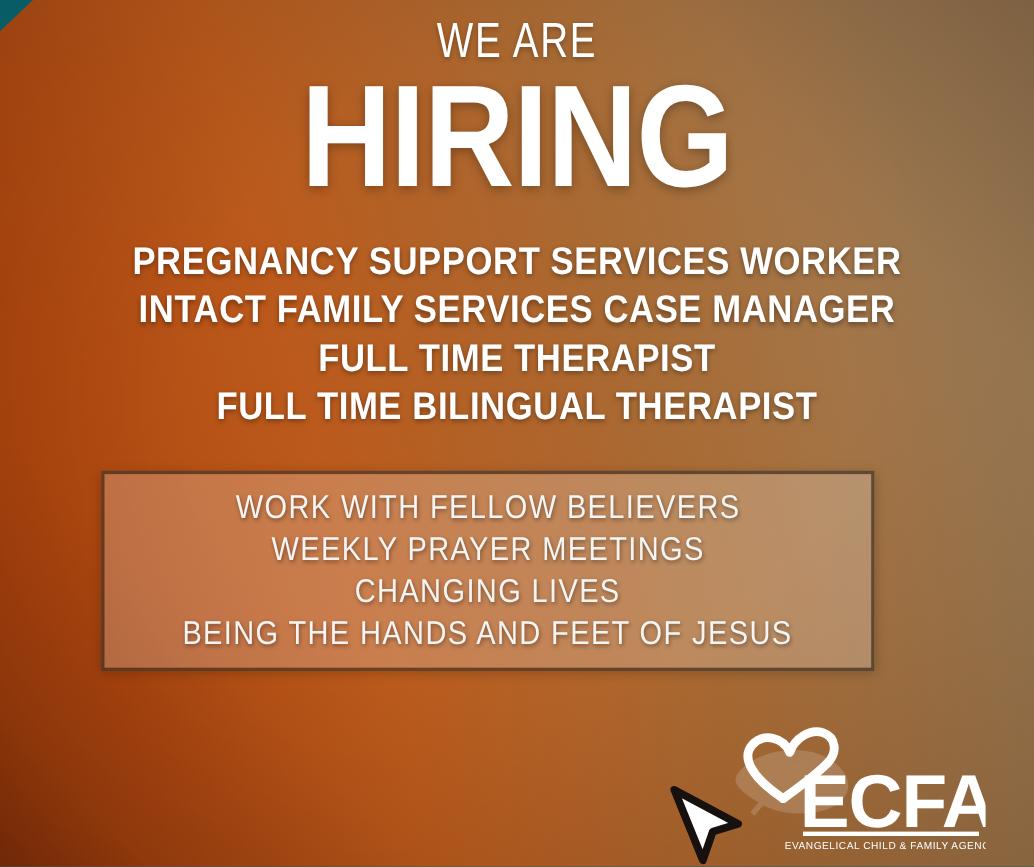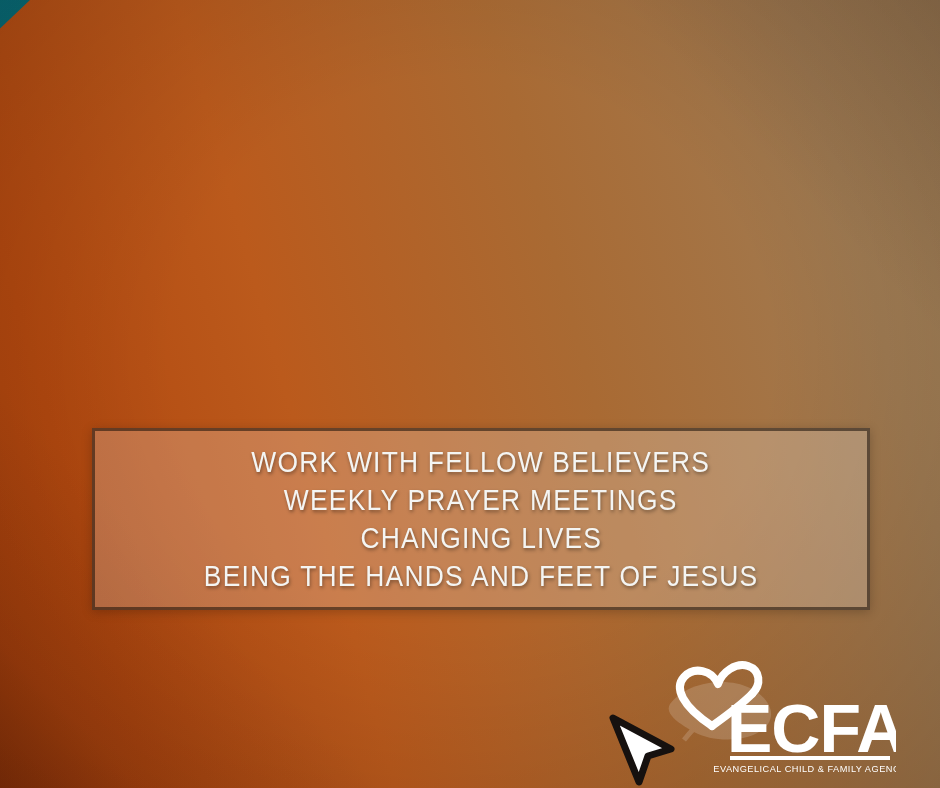--- a/index.html
+++ b/index.html
@@ -124,21 +124,21 @@
     transform: scaleX(0.9);
     text-shadow: 0 2px 5px rgba(0,0,0,0.38);
     white-space: nowrap;
   }
 
   
   .benefits-box {
     position: absolute;
     left: 92px;
     top: 428px;
-    width: 778px;
+    width: 703px;
     height: 182px;
     border: 3px solid rgba(24,14,8,0.55);
     background: rgba(255,255,255,0.22);
     box-shadow: 0 2px 10px rgba(0,0,0,0.22);
     box-sizing: border-box;
     display: flex;
     flex-direction: column;
     align-items: center;
     justify-content: center;
   }
@@ -199,21 +199,31 @@
 <div class="poster">
 
   <div class="bg-teal"></div>
   <div class="bg-teal-dark"></div>
   <div class="bg-band"></div>
   <div class="bg-band-shade"></div>
   <div class="bg-vignette"></div>
 
   <div class="content">
 
-
+    <div class="headline-block">
+      <div class="we-are">WE ARE</div>
+      <div class="hiring">HIRING</div>
+    </div>
+
+    <div class="jobs-block">
+      <div class="job-line">PREGNANCY SUPPORT SERVICES WORKER</div>
+      <div class="job-line">INTACT FAMILY SERVICES CASE MANAGER</div>
+      <div class="job-line">FULL TIME THERAPIST</div>
+      <div class="job-line">FULL TIME BILINGUAL THERAPIST</div>
+    </div>
 
     <div class="benefits-box">
       <div class="benefit-line">WORK WITH FELLOW BELIEVERS</div>
       <div class="benefit-line">WEEKLY PRAYER MEETINGS</div>
       <div class="benefit-line">CHANGING LIVES</div>
       <div class="benefit-line">BEING THE HANDS AND FEET OF JESUS</div>
     </div>
 
 
     <div class="cursor-arrow">

